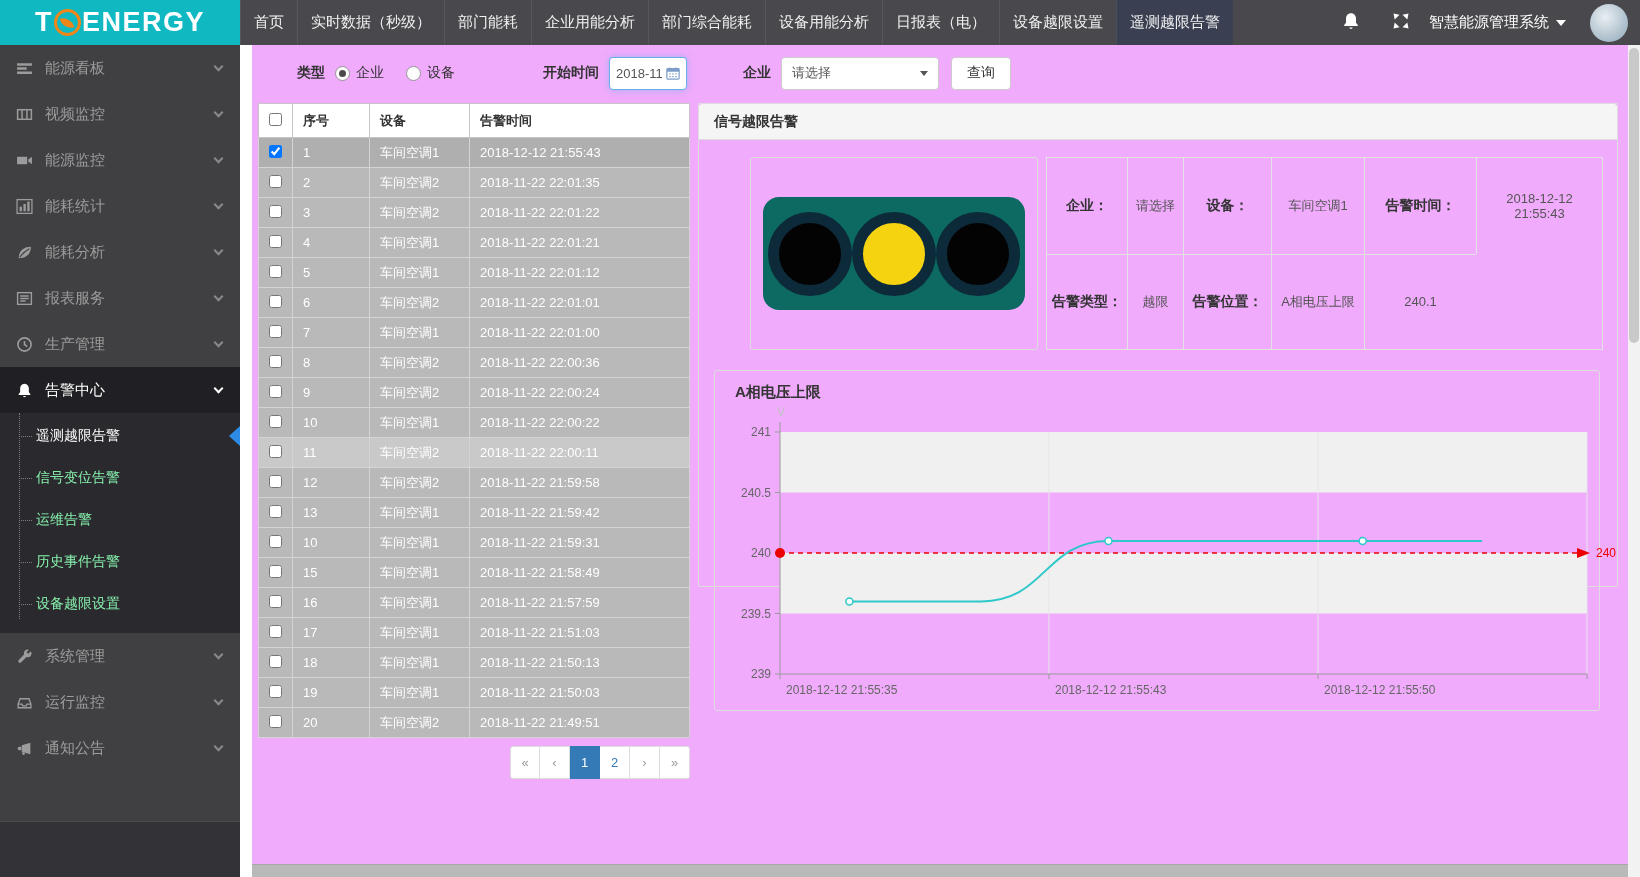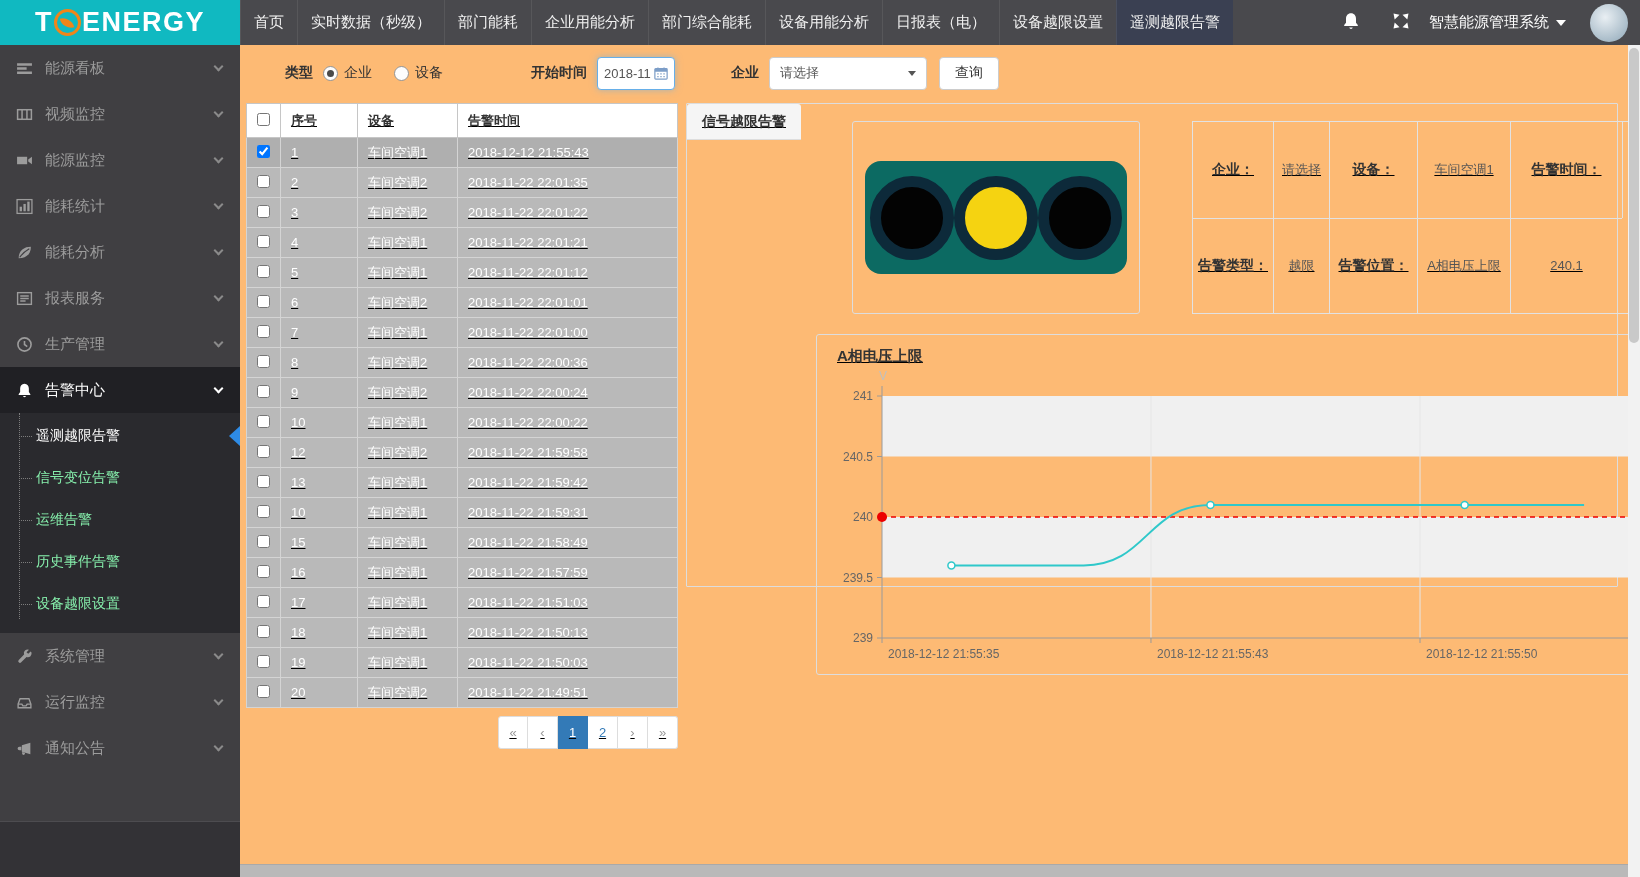--- a/index.html
+++ b/index.html
@@ -38,39 +38,39 @@
   .submenu { background:#2a2a2e; position:relative; padding:2px 0 8px; flex-shrink:0; }
   .submenu::before { content:''; position:absolute; left:19px; top:0; bottom:14px; border-left:1px dotted #7d7d7d; }
   .sub-item { height:42px; display:flex; align-items:center; padding-left:36px; font-size:14px; color:#86efac; position:relative; cursor:pointer; }
   .sub-item::before { content:''; position:absolute; left:19px; top:50%; width:13px; border-top:1px dotted #7d7d7d; }
   .sub-item.active { color:#fff; }
   .sub-item.active::after { content:''; position:absolute; right:0; top:50%; margin-top:-10px;
       border-top:10px solid transparent; border-bottom:10px solid transparent; border-right:11px solid #2e8be5; }
   .side-footer { margin-top:auto; min-height:56px; background:#333236; border-top:1px solid #4d4c50; }
 
   
-  main { flex:1; display:flex; flex-direction:column; background:#fdba74; position:relative; min-width:0; }
+  main { flex:1; display:flex; flex-direction:column; background:#f0abfc; position:relative; min-width:0;margin-left:12px; }
   .filterbar { height:56px; display:flex; align-items:center; padding-left:45px; font-size:14px; color:#333; flex-shrink:0; }
   .flabel { font-weight:bold; }
   .radio-group { display:flex; align-items:center; margin-left:10px; }
   .radio { width:15px; height:15px; border:1px solid #949494; border-radius:50%; background:#fdfdfd; display:inline-flex;
            align-items:center; justify-content:center; margin-right:6px; cursor:pointer; }
   .radio.sel::after { content:''; width:7px; height:7px; border-radius:50%; background:#4a4a4a; }
   .radio-lbl { margin-right:22px; }
   .g2 { margin-left:66px; } .g3 { margin-left:56px; }
   .date-input { width:78px; height:33px; border:1px solid #66afe9; border-radius:4px; box-shadow:0 0 7px rgba(102,175,233,.55);
                 display:flex; align-items:center; justify-content:space-between; padding:0 6px; margin-left:10px; background:#fff; }
   .date-input input { border:none; outline:none; width:50px; font-size:13px; color:#555; font-family:inherit; }
   .select { width:158px; height:33px; border:1px solid #ccc; border-radius:4px; display:flex; align-items:center;
             justify-content:space-between; padding:0 10px; color:#555; margin-left:10px; background:#fff; font-size:13px; cursor:pointer; }
   .sel-caret { width:0; height:0; border-left:4px solid transparent; border-right:4px solid transparent; border-top:5px solid #555; }
   .btn { height:33px; padding:0 15px; border:1px solid #ccc; border-radius:4px; background:#fff; color:#333;
          margin-left:12px; font-size:14px; cursor:pointer; font-family:inherit; }
 
-  .content { flex:1; display:flex; padding:2px 22px 0 6px; min-height:0;text-decoration:underline; }
+  .content { flex:1; display:flex; padding:2px 22px 0 6px; min-height:0; }
 
   
   .left-col { width:432px; flex-shrink:0; margin-right:8px; }
   table.alarm { width:432px; border-collapse:collapse; font-size:13px; table-layout:fixed; }
   table.alarm th { background:#fff; color:#333; font-weight:bold; text-align:left; height:34px;
                    border:1px solid #c6c6c6; padding:0 10px; }
   table.alarm td { height:30px; border:1px solid #d4d4d4; padding:0 10px; color:#fff; background:#b9b9b9;
                    overflow:hidden; white-space:nowrap; }
   table.alarm tr.checked td { background:#afafaf; }
   table.alarm tr.hl td { background:#c9c9c9; }
@@ -80,25 +80,25 @@
 
   .pagination { display:flex; justify-content:flex-end; margin-top:8px; }
   .page-btn { min-width:30px; height:33px; padding:0 10px; border:1px solid #ddd; border-left:none; display:flex;
               align-items:center; justify-content:center; color:#337ab7; font-size:13px; background:#fff; cursor:pointer; }
   .page-btn:first-child { border-left:1px solid #ddd; border-radius:3px 0 0 3px; }
   .page-btn:last-child { border-radius:0 3px 3px 0; }
   .page-btn.arrow { color:#9a9a9a; }
   .page-btn.active { background:#337ab7; border-color:#337ab7; color:#fff; }
 
   
-  .right-panel { flex:1; border:1px solid #ddd; border-radius:1px; display:flex; height:484px; min-width:0; }
+  .right-panel { flex:1; border:1px solid #ddd; border-radius:1px; display:flex; flex-direction:column; height:484px; min-width:0; }
   .panel-header { height:36px; background:#f5f5f5; border-bottom:1px solid #ddd; display:flex; align-items:center;
                   padding:0 15px; font-weight:bold; color:#333; font-size:14px; flex-shrink:0; border-radius:3px 3px 0 0; }
   .panel-body { padding:17px 14px 0 15px; flex:1; }
-  .top-row { display:flex; height:193px;gap:44px; }
+  .top-row { display:flex; height:193px; }
   .light-card { width:288px; border:1px solid #ddd; border-radius:3px; display:flex; align-items:center;
                 justify-content:center; flex-shrink:0; margin-left:36px; }
   .tl { width:262px; height:113px; background:#0c6a62; border-radius:16px; display:flex; align-items:center; justify-content:center; }
   .bulb { width:84px; height:84px; border-radius:50%; border:11px solid #0d2a3a; background:#030303; flex-shrink:0; }
   .bulb.on { background:#f5d311; }
   .detail-grid { flex:1; margin-left:8px; display:grid; grid-template-columns:80px 56px 88px 93px 112px 1fr;
                  grid-template-rows:1fr 1fr; border:1px solid #e2e2e2; }
   .dcell { display:flex; align-items:center; justify-content:center; border-left:1px solid #e2e2e2; text-align:center; padding:0 4px; }
   .dcell:first-child { border-left:none; }
   .dcell.r2 { border-top:1px solid #e2e2e2; } .dcell.r2:nth-child(7) { border-left:none; }
@@ -368,20 +368,26 @@
                 <td class="cb-cell"><input type="checkbox" style=""></td>
                 <td>9</td>
                 <td>车间空调2</td>
                 <td>2018-11-22 22:00:24</td>
               </tr>
               <tr class="">
                 <td class="cb-cell"><input type="checkbox" style=""></td>
                 <td>10</td>
                 <td>车间空调1</td>
                 <td>2018-11-22 22:00:22</td>
+              </tr>
+              <tr class=" hl">
+                <td class="cb-cell"><input type="checkbox" style=""></td>
+                <td>11</td>
+                <td>车间空调2</td>
+                <td>2018-11-22 22:00:11</td>
               </tr>
               <tr class="">
                 <td class="cb-cell"><input type="checkbox" style=""></td>
                 <td>12</td>
                 <td>车间空调2</td>
                 <td>2018-11-22 21:59:58</td>
               </tr>
               <tr class="">
                 <td class="cb-cell"><input type="checkbox" style=""></td>
                 <td>13</td>

